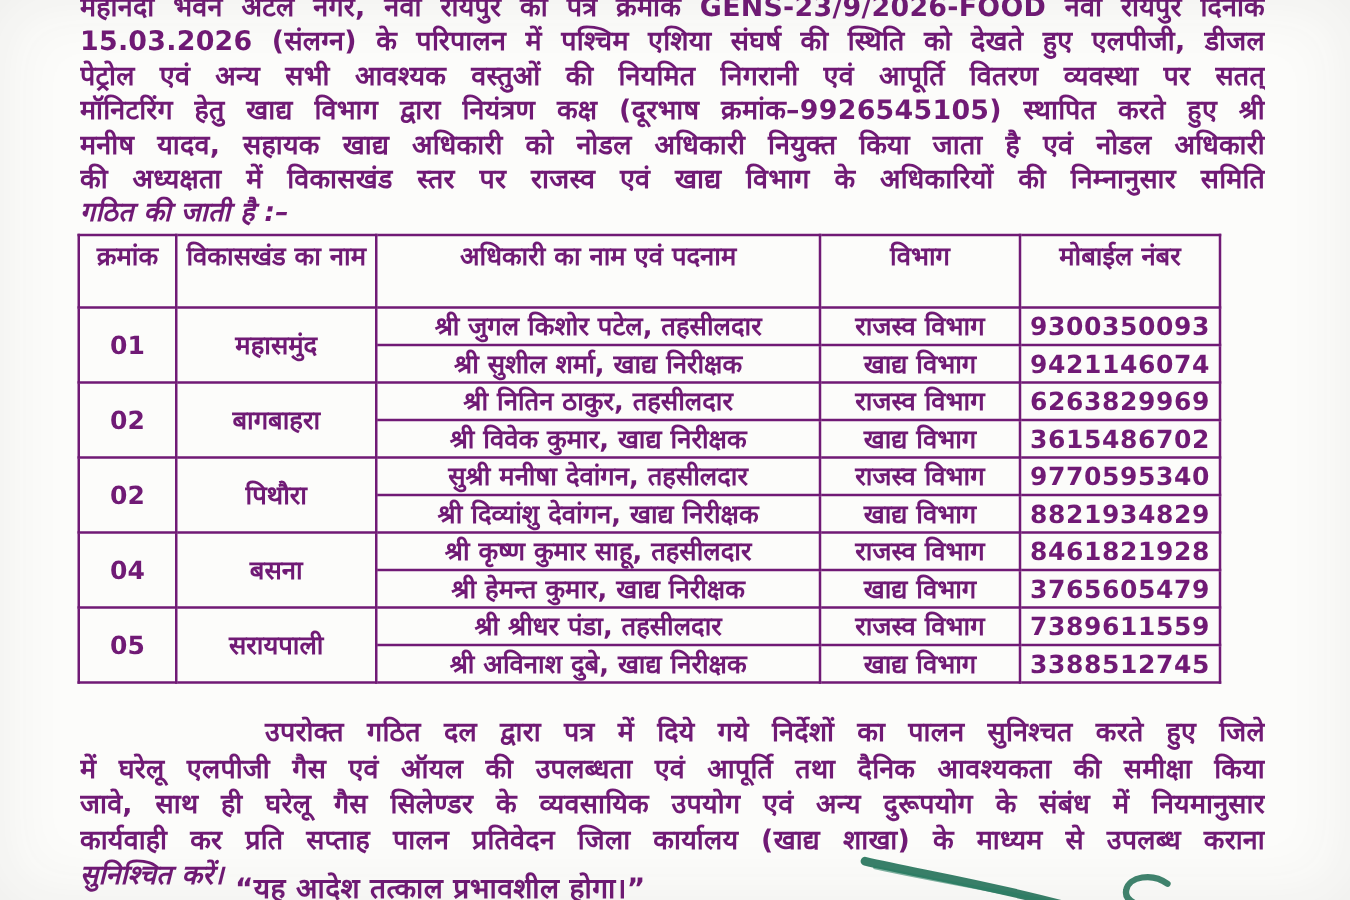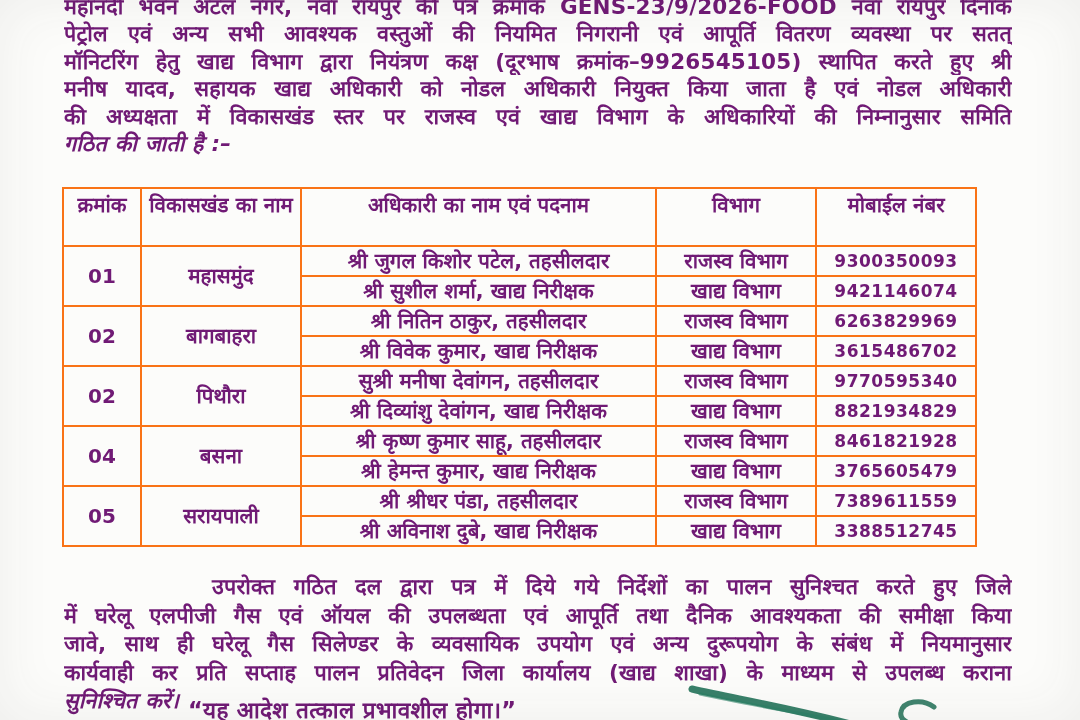--- a/index.html
+++ b/index.html
@@ -25,43 +25,44 @@
   .para.closing { top:573px; }
   .para.closing .line { line-height:28.6px; height:28.6px; }
   .para .line.indent { padding-left:148px; }
 
   
   table.committee {
     position:absolute; left:62px; top:187px; width:913px;
     border-collapse:collapse; table-layout:fixed;
   }
   .committee th, .committee td {
-    border:2px solid #f97316; text-align:center; vertical-align:middle;
+    border:2px solid #701a75; text-align:center; vertical-align:middle;
     padding:0 4px; overflow:hidden; font-weight:700; font-size:20.5px;
     line-height:25px;
   }
   .committee th { height:52px; vertical-align:top; padding-top:4px; }
   .committee tr.officer-row { height:30px; }
   .committee td.serial { font-weight:600; font-size:20px; }
-  .committee td.mobile { font-weight:600; font-size:17px; letter-spacing:0.5px; }
+  .committee td.mobile { font-weight:600; font-size:20px; letter-spacing:0.5px; }
 
   .order-note {
     position:absolute; left:188px; top:694px;
     font-size:22.5px; font-weight:700; letter-spacing:0.3px; white-space:nowrap;
   }
 
   .signature-svg { position:absolute; inset:0; pointer-events:none; }
 </style>
 </head>
 <body>
 
 <div class="page">
 
   <div class="para intro">
     <div class="line">महानदी भवन अटल नगर, नवा रायपुर की पत्र क्रमांक GENS-23/9/2026-FOOD नवा रायपुर दिनांक</div>
+    <div class="line">15.03.2026 (संलग्न) के परिपालन में पश्चिम एशिया संघर्ष की स्थिति को देखते हुए एलपीजी, डीजल</div>
     <div class="line">पेट्रोल एवं अन्य सभी आवश्यक वस्तुओं की नियमित निगरानी एवं आपूर्ति वितरण व्यवस्था पर सतत्</div>
     <div class="line">मॉनिटरिंग हेतु खाद्य विभाग द्वारा नियंत्रण कक्ष (दूरभाष क्रमांक–9926545105) स्थापित करते हुए श्री</div>
     <div class="line">मनीष यादव, सहायक खाद्य अधिकारी को नोडल अधिकारी नियुक्त किया जाता है एवं नोडल अधिकारी</div>
     <div class="line">की अध्यक्षता में विकासखंड स्तर पर राजस्व एवं खाद्य विभाग के अधिकारियों की निम्नानुसार समिति</div>
     <div class="line short">गठित की जाती है :–</div>
   </div>
 
   <table class="committee">
     <colgroup>
       <col style="width:78px">

